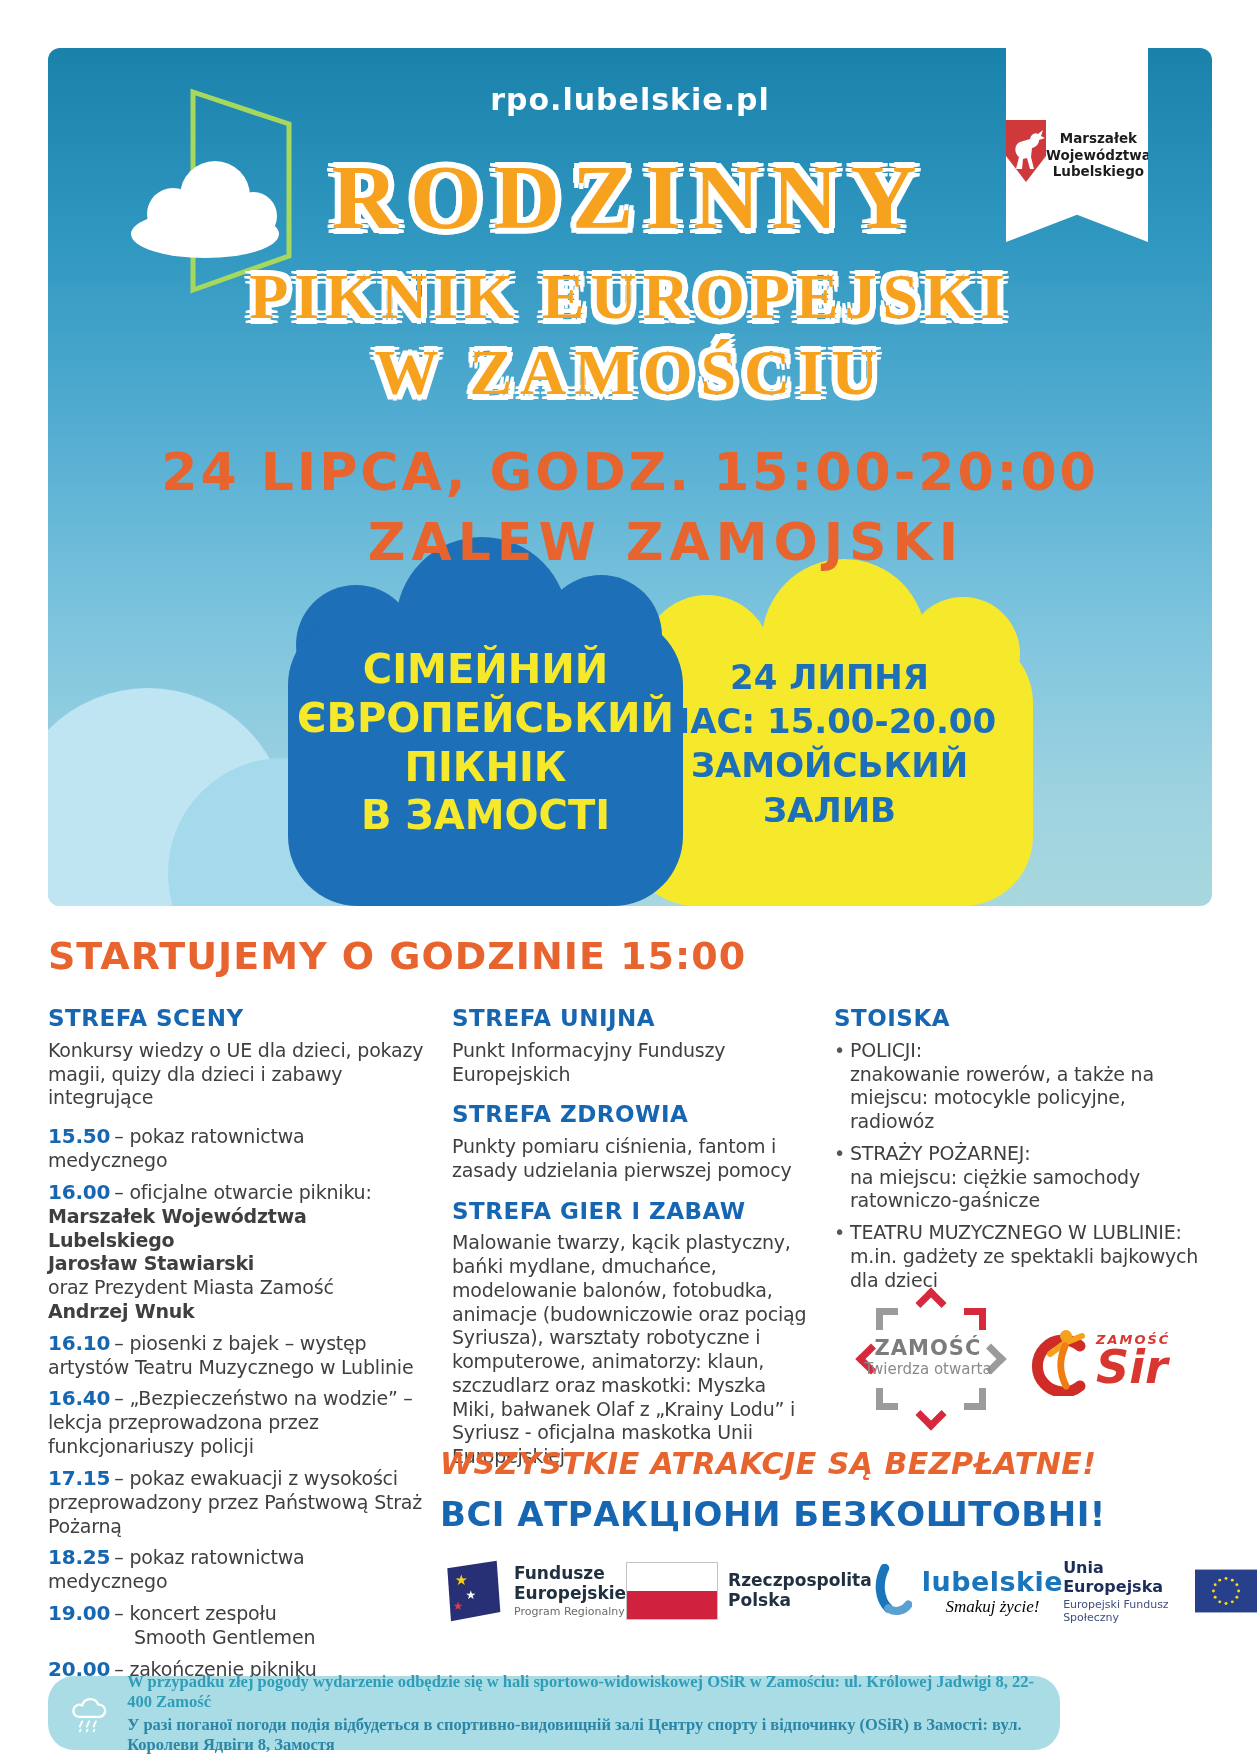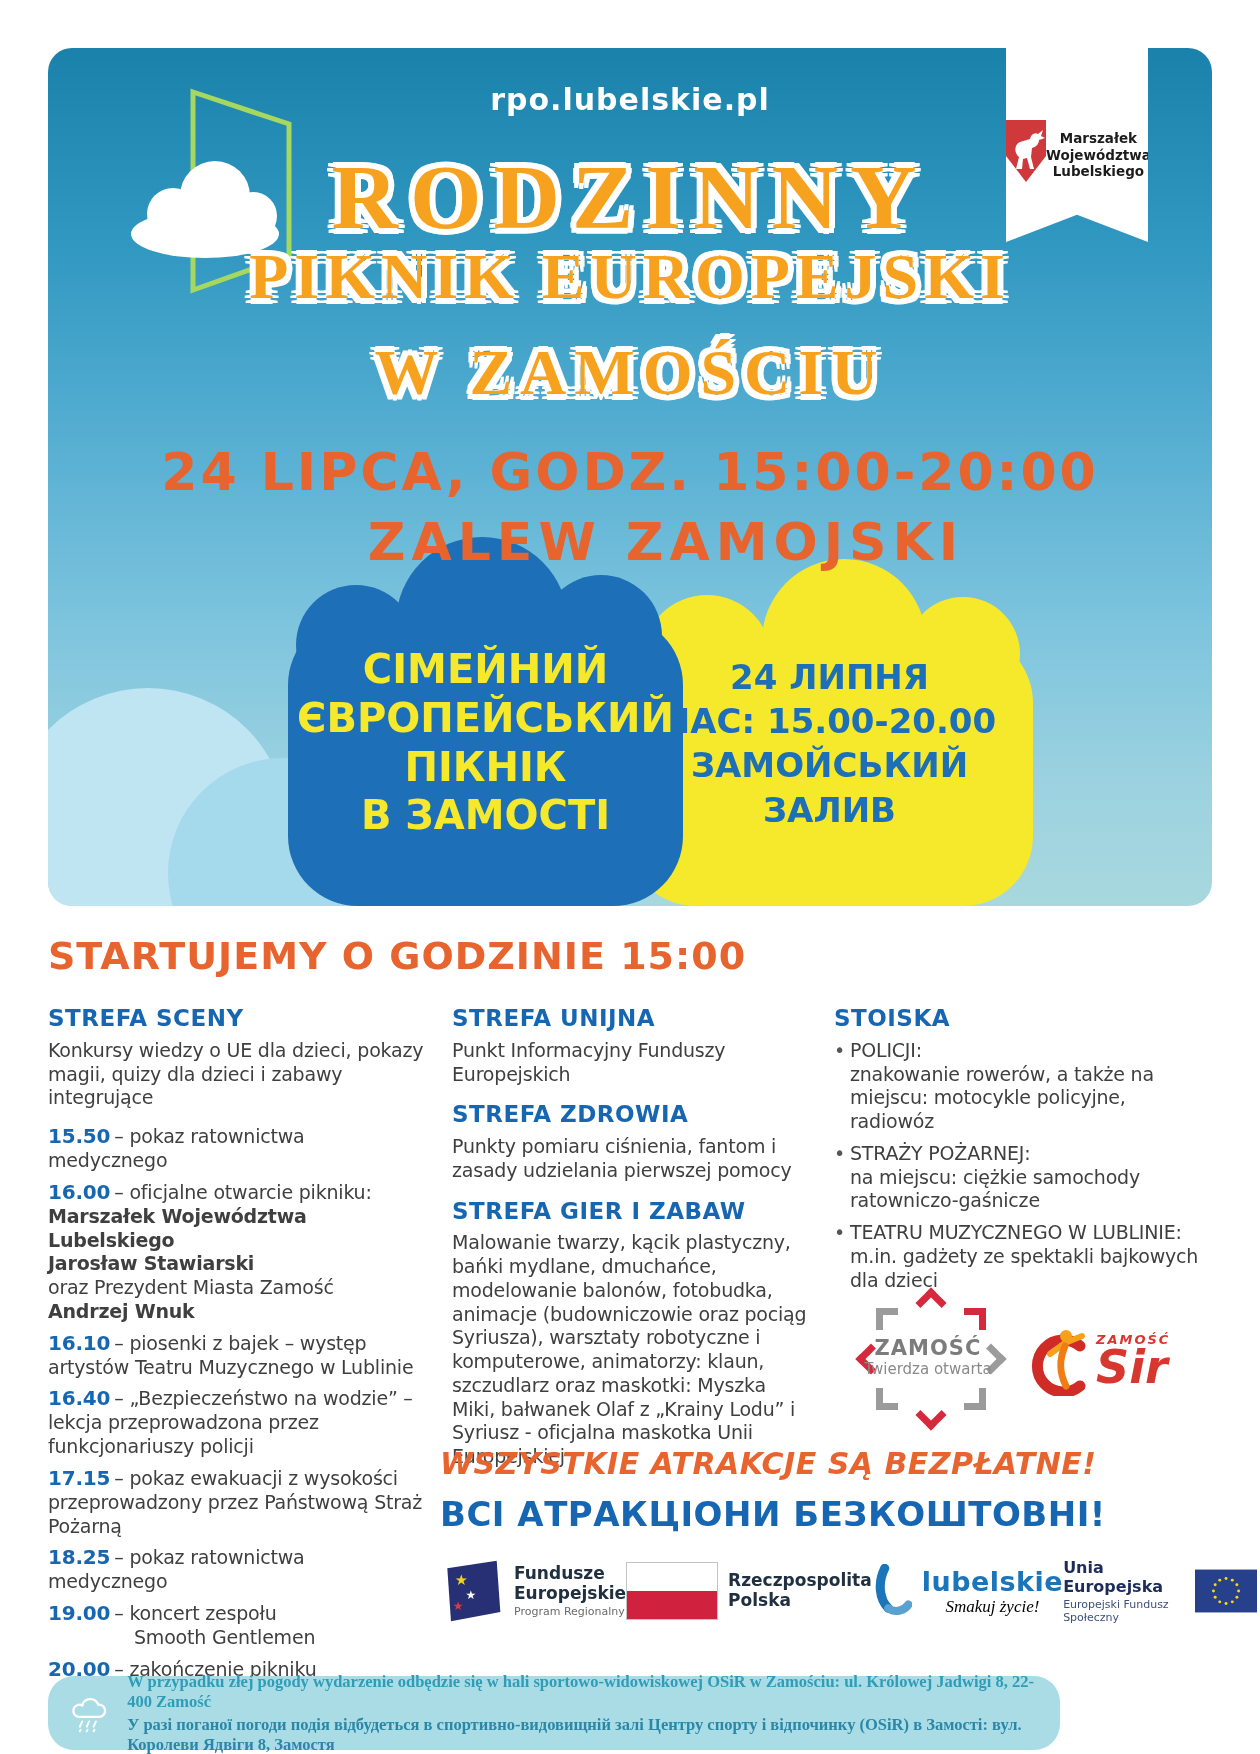--- a/index.html
+++ b/index.html
@@ -1,28 +1,28 @@
 <!DOCTYPE html>
 <html><head>
 <meta charset="utf-8">
 <style>
   html,body{margin:0;padding:0;background:#ffffff;}
   body{font-family:"DejaVu Sans","Liberation Sans",sans-serif;}
   .page{position:relative;width:1260px;height:1754px;background:#fff;overflow:hidden;}
 
   
-  .hero{position:absolute;left:48px;top:48px;width:1164px;height:858px;border-radius:24px;
+  .hero{position:absolute;left:48px;top:48px;width:1164px;height:858px;border-radius:12px;
         background:linear-gradient(180deg,#1a81aa 0%,#2f97c0 22%,#55aed2 45%,#7fc5de 68%,#9cd2e0 86%,#a8d8de 100%);
         overflow:hidden;}
   .site-url{position:absolute;top:34px;left:0;width:100%;text-align:center;color:#fff;
             font-size:30px;font-weight:bold;letter-spacing:1px;z-index:5;}
   .title{position:absolute;left:0;width:100%;text-align:center;color:#f6a21e;font-weight:bold;z-index:4;
          text-shadow:-5px -5px 0 #fff,5px -5px 0 #fff,-5px 5px 0 #fff,5px 5px 0 #fff,-6px 0 0 #fff,6px 0 0 #fff,0 -6px 0 #fff,0 6px 0 #fff;font-family:Liberation Serif, serif;}
   .t1{top:96px;font-size:92px;letter-spacing:12px;}
-  .t2{top:192px;font-size:64px;letter-spacing:6px;}
+  .t2{top:212px;font-size:64px;letter-spacing:6px;}
   .t3{top:288px;font-size:64px;letter-spacing:8px;}
   .subtitle{position:absolute;left:0;width:100%;text-align:center;color:#e7642e;font-weight:bold;z-index:4;}
   .date-line{top:394px;font-size:52px;letter-spacing:3px;}
   .place-line{top:464px;font-size:52px;letter-spacing:6px;padding-left:36px;}
 
   
   .window-logo{position:absolute;left:45px;top:26px;z-index:3;}
 
   
   .ribbon{position:absolute;right:64px;top:0;width:142px;height:194px;background:#fff;z-index:6;

